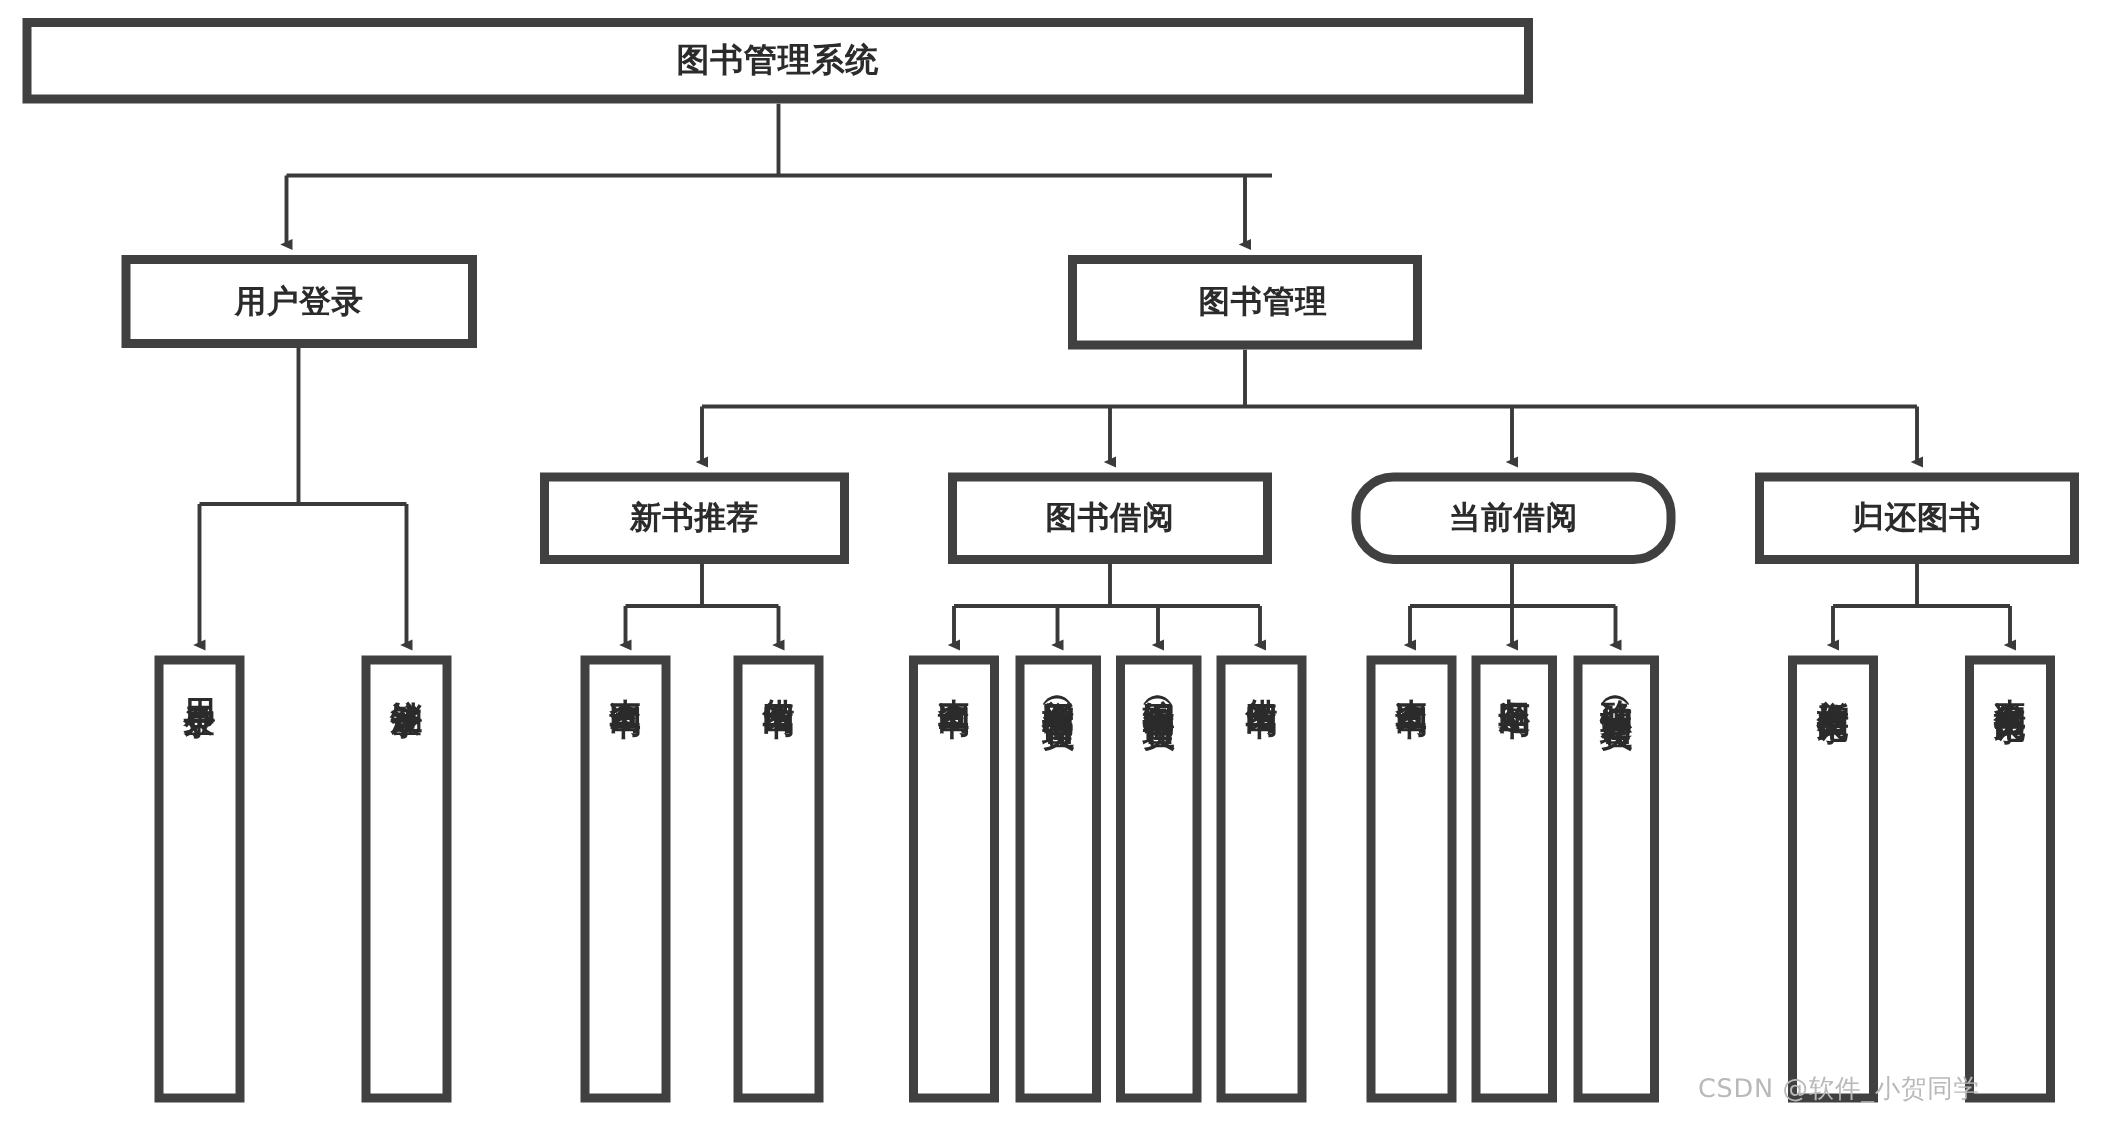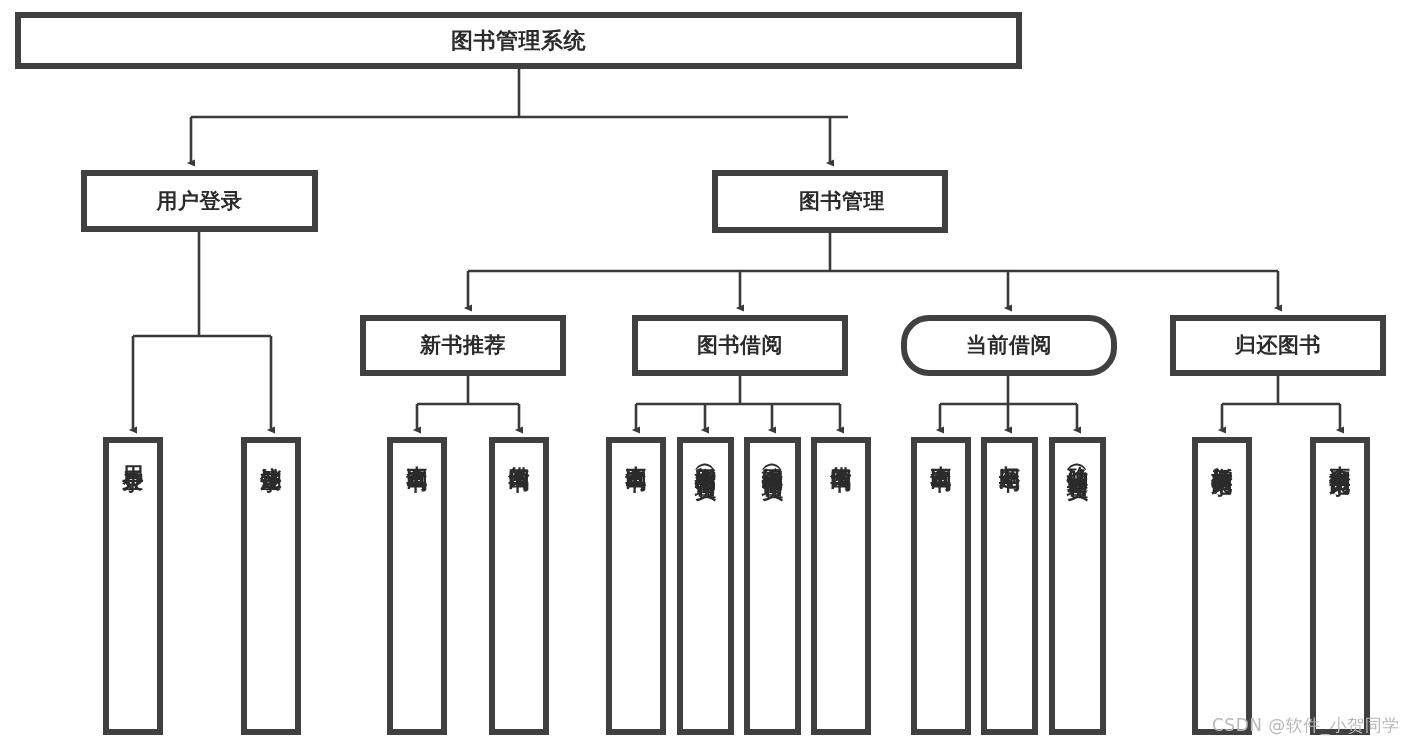--- a/index.html
+++ b/index.html
@@ -203,15 +203,15 @@
   </div>
 
   <div class="node vert" style="left:1192px; top:437px; width:60px; height:298px;">
     <span class="node-label">新增借阅记录</span>
   </div>
 
   <div class="node vert" style="left:1310px; top:437px; width:60px; height:298px;">
     <span class="node-label">查询借阅记录</span>
   </div>
 
-  <div class="watermark" style="left:1212px; top:714px;">CSDN @软件_小贺同学</div>
+  <div class="watermark" style="left:1132px; top:714px;">CSDN @软件_小贺同学</div>
 
 </div>
 
 </body></html>

